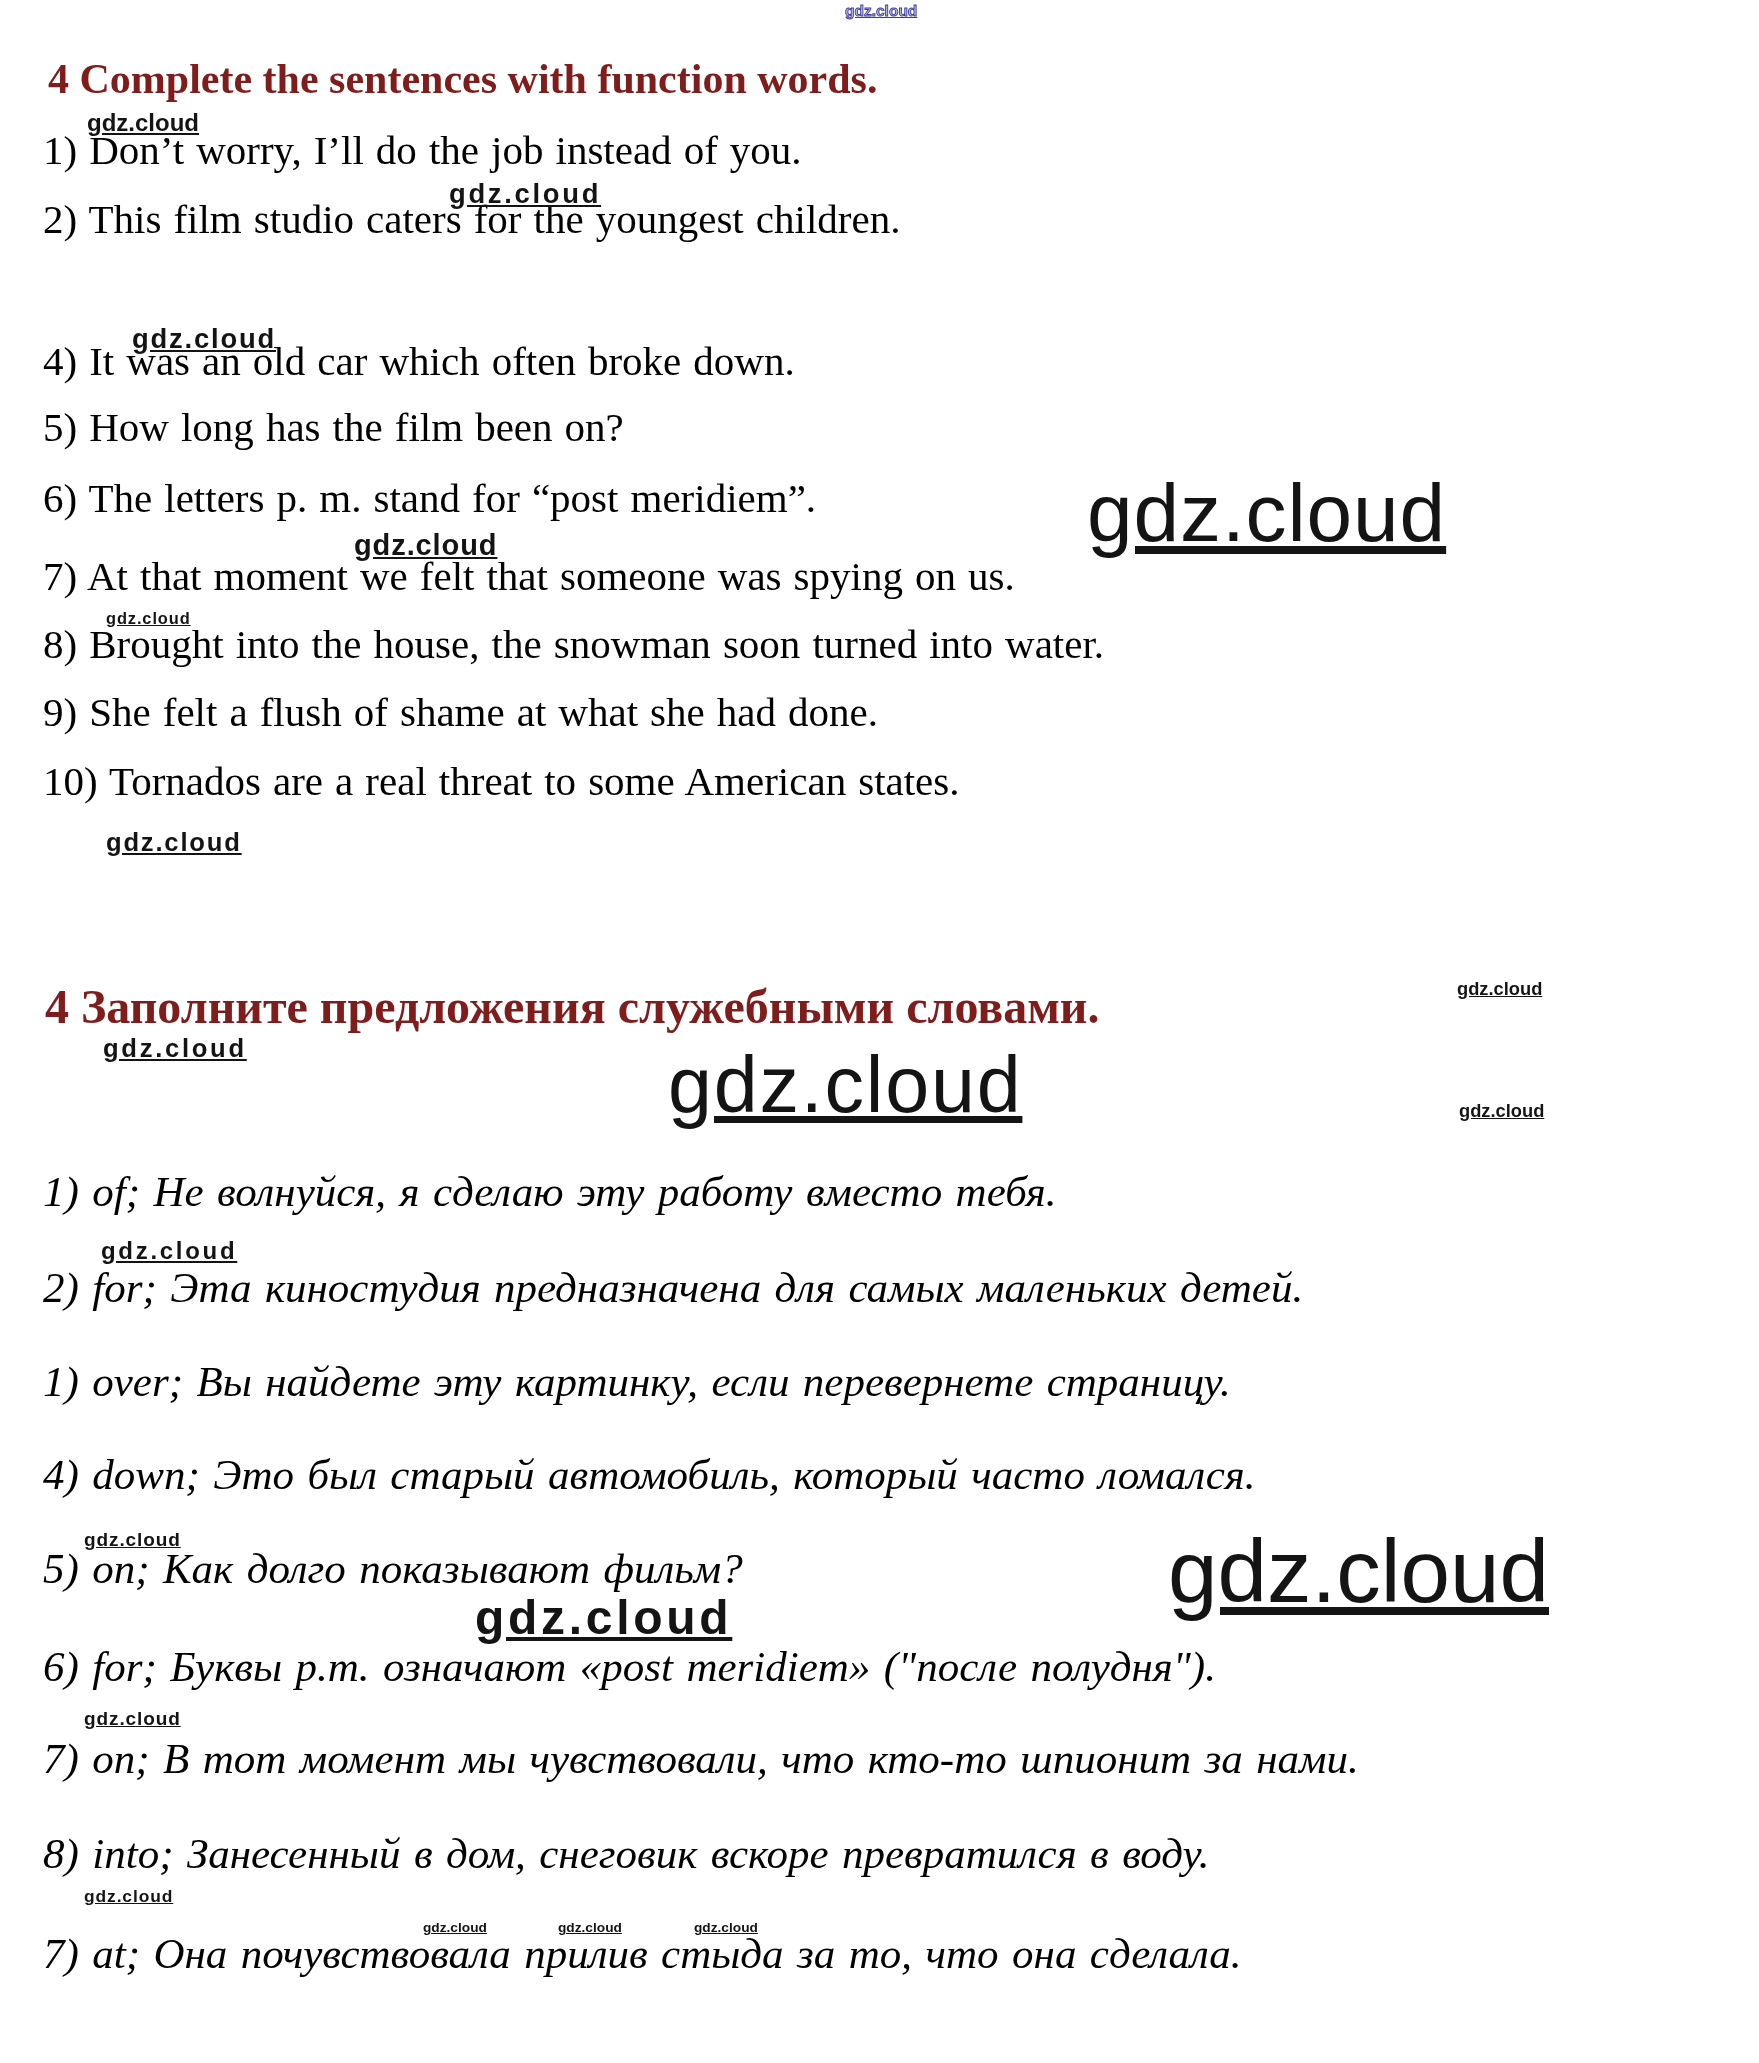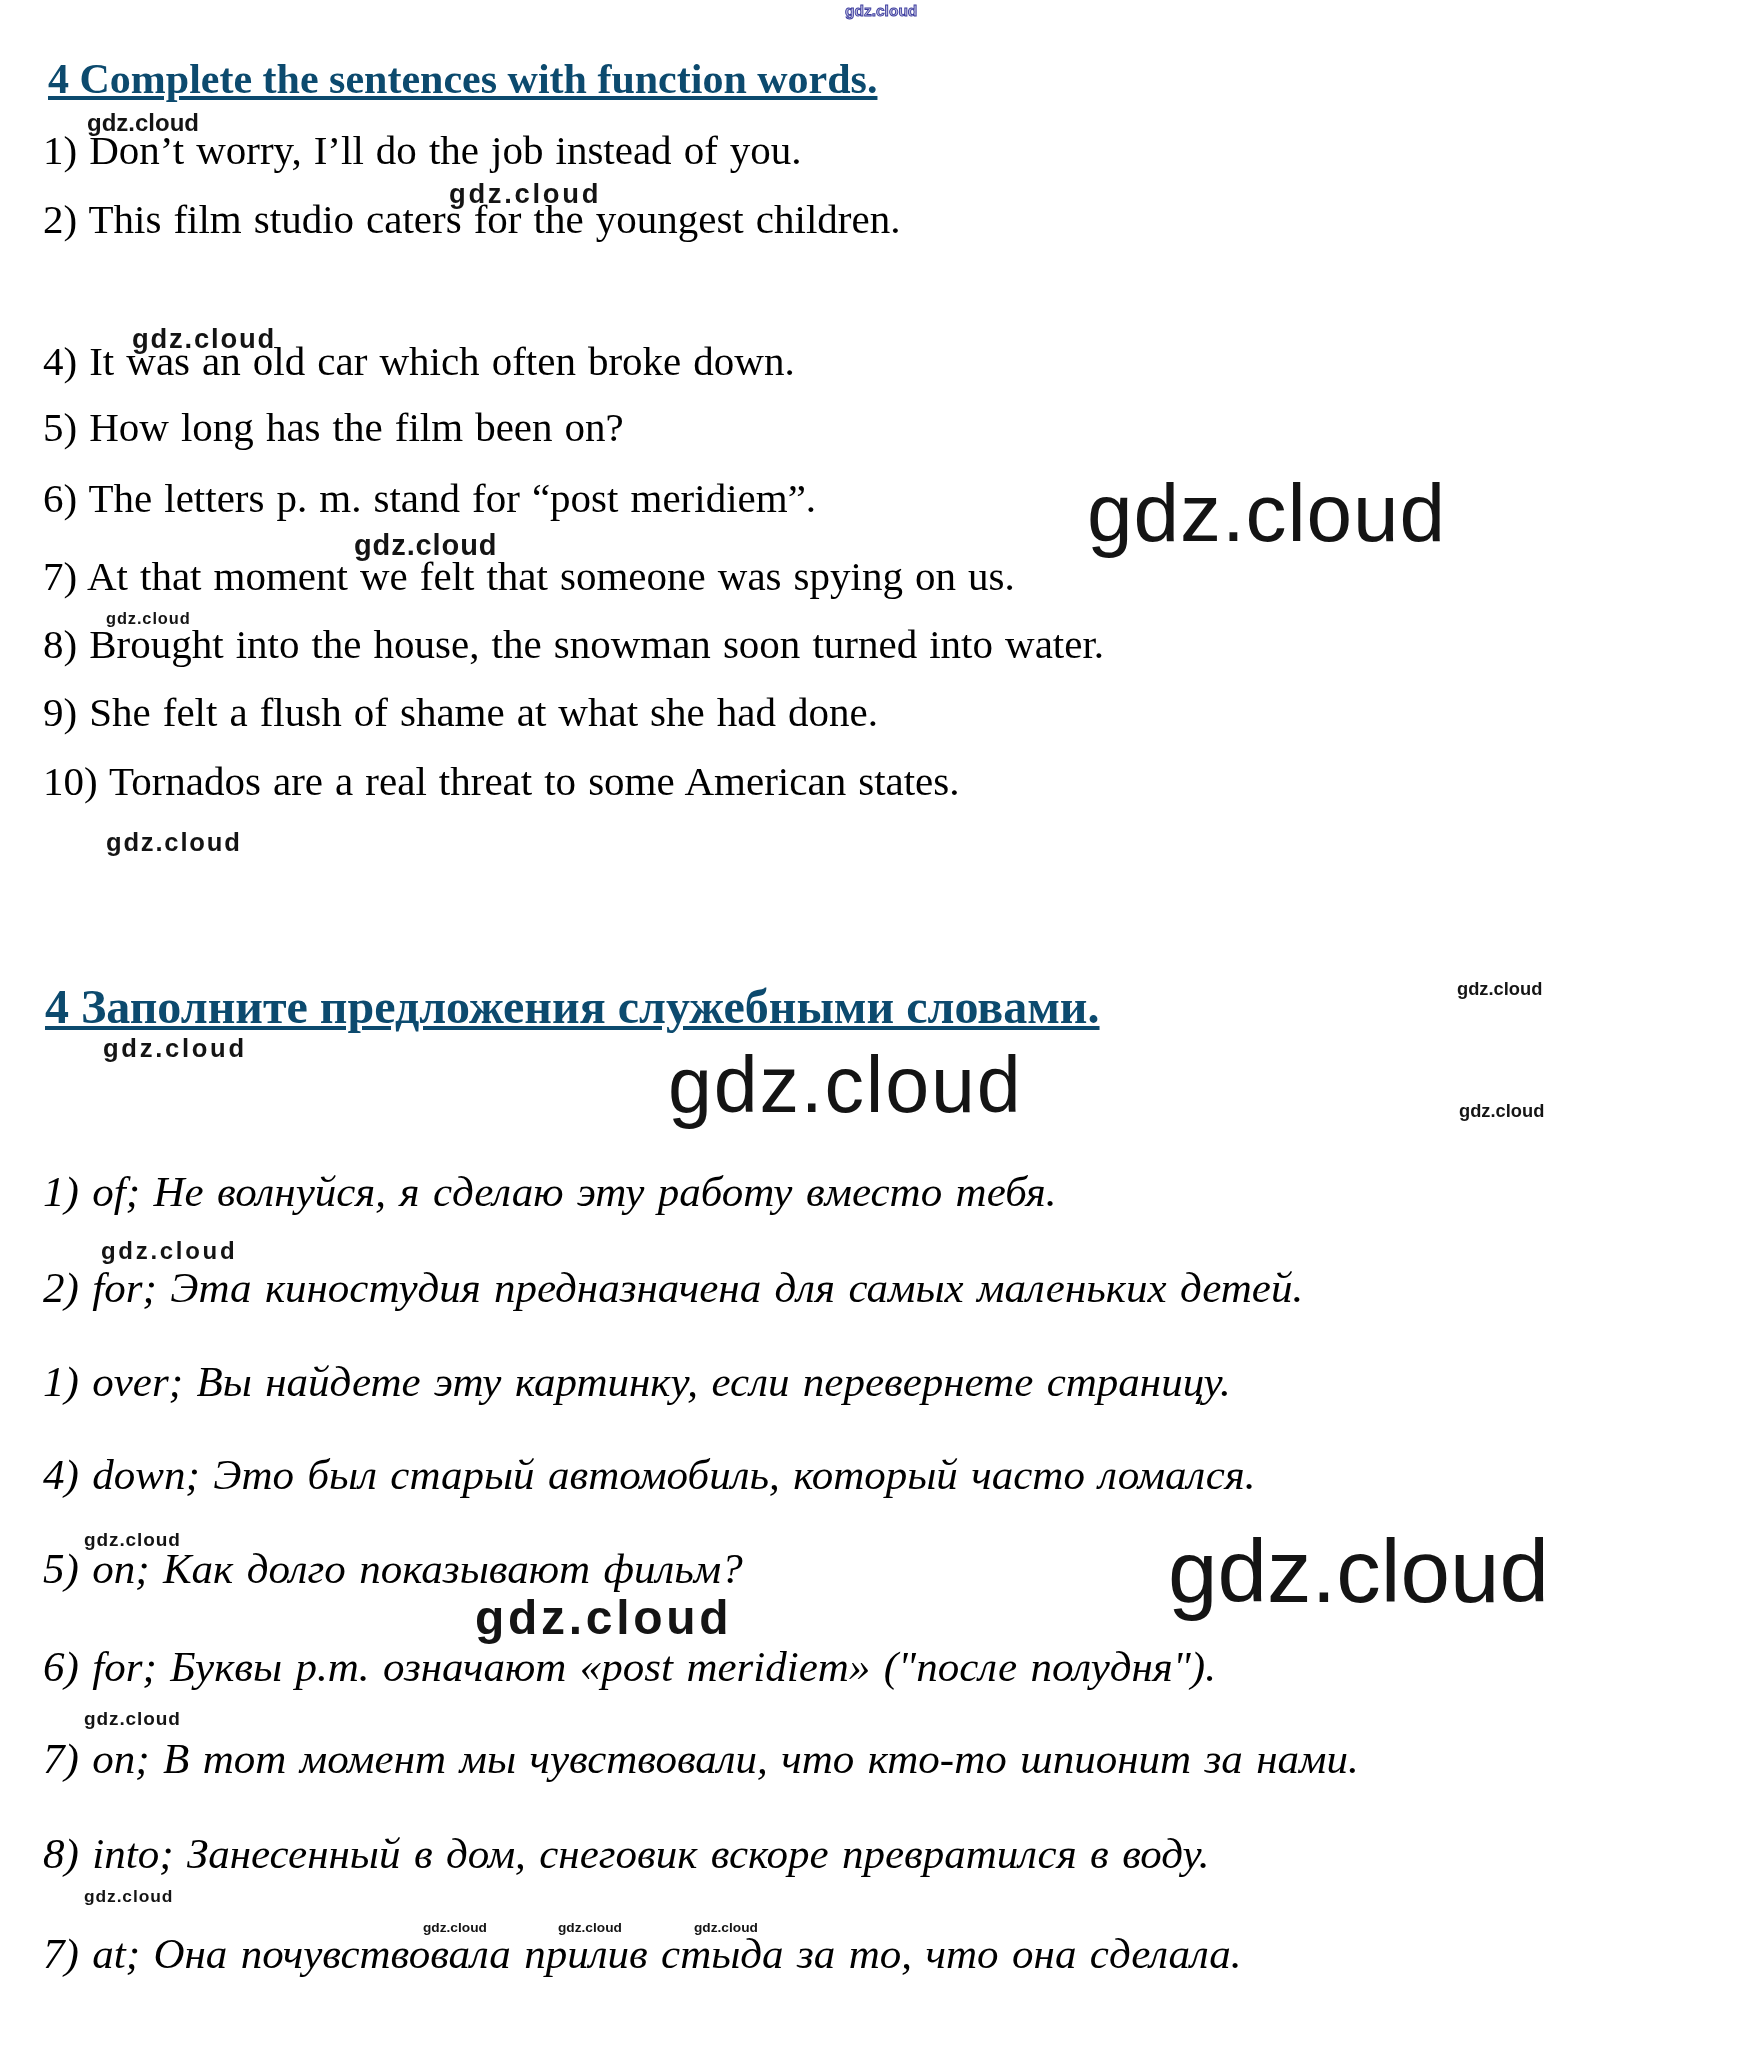--- a/index.html
+++ b/index.html
@@ -1,29 +1,29 @@
 <!DOCTYPE html>
 <html style="font-size:14.6px"><head>
 <meta charset="utf-8">
 <style>
   html,body{margin:0;padding:0;background:#ffffff;}
   .doc{position:relative;width:1760px;height:2063px;background:#ffffff;overflow:hidden;
        font-family:"Liberation Serif", serif;color:#000;}
   .line{position:absolute;left:43px;white-space:nowrap;font-size:41px;line-height:1.1;
         word-spacing:1.8px;color:#000;}
   .ru-line{font-size:43px;word-spacing:2.7px;font-style:italic;}
-  .heading{position:absolute;white-space:nowrap;font-weight:bold;line-height:1.1;color:#0c4a6e;text-decoration:underline;}
+  .heading{position:absolute;white-space:nowrap;font-weight:bold;line-height:1.1;color:#7f1d1d;}
   .en-title{left:48px;top:56px;font-size:42px;}
   .ru-title{left:45px;top:981px;font-size:48px;}
   .s1{top:128px}.s2{top:197px}.s3{top:268px}.s4{top:339px}.s5{top:405px}
   .s6{top:476px}.s7{top:554px}.s8{top:622px}.s9{top:690px}.s10{top:759px}
   .r1{top:1168px}.r2{top:1264px}.r3{top:1358px}.r4{top:1451px}.r5{top:1545px}
   .r6{top:1643px}.r7{top:1735px}.r8{top:1830px}.r9{top:1930px}
   .wm{position:absolute;font-family:"Liberation Sans", sans-serif;font-weight:600;
-      color:#141414;line-height:1;white-space:nowrap;}
+      color:#141414;line-height:1;white-space:nowrap;text-decoration:underline;}
   .w1{left:845px;top:2.7px;font-size:15.5px;font-weight:700;color:rgba(59,59,158,0.35);
       -webkit-text-stroke:0.9px #3b3b9e;}
   .w2{left:87px;top:111px;font-size:24px;}
   .w3{left:449px;top:180px;font-size:27.4px;letter-spacing:2.7px;}
   .w4{left:132px;top:325px;font-size:27.4px;letter-spacing:1.8px;}
   .w5{left:1087px;top:472px;font-size:82px;font-weight:500;letter-spacing:0.9px;}
   .w6{left:354px;top:531px;font-size:29px;letter-spacing:0.9px;}
   .w7{left:106px;top:610px;font-size:16.4px;letter-spacing:0.9px;}
   .w8{left:106px;top:830px;font-size:25.6px;letter-spacing:1.8px;}
   .w9{left:1457px;top:980px;font-size:18.3px;}

